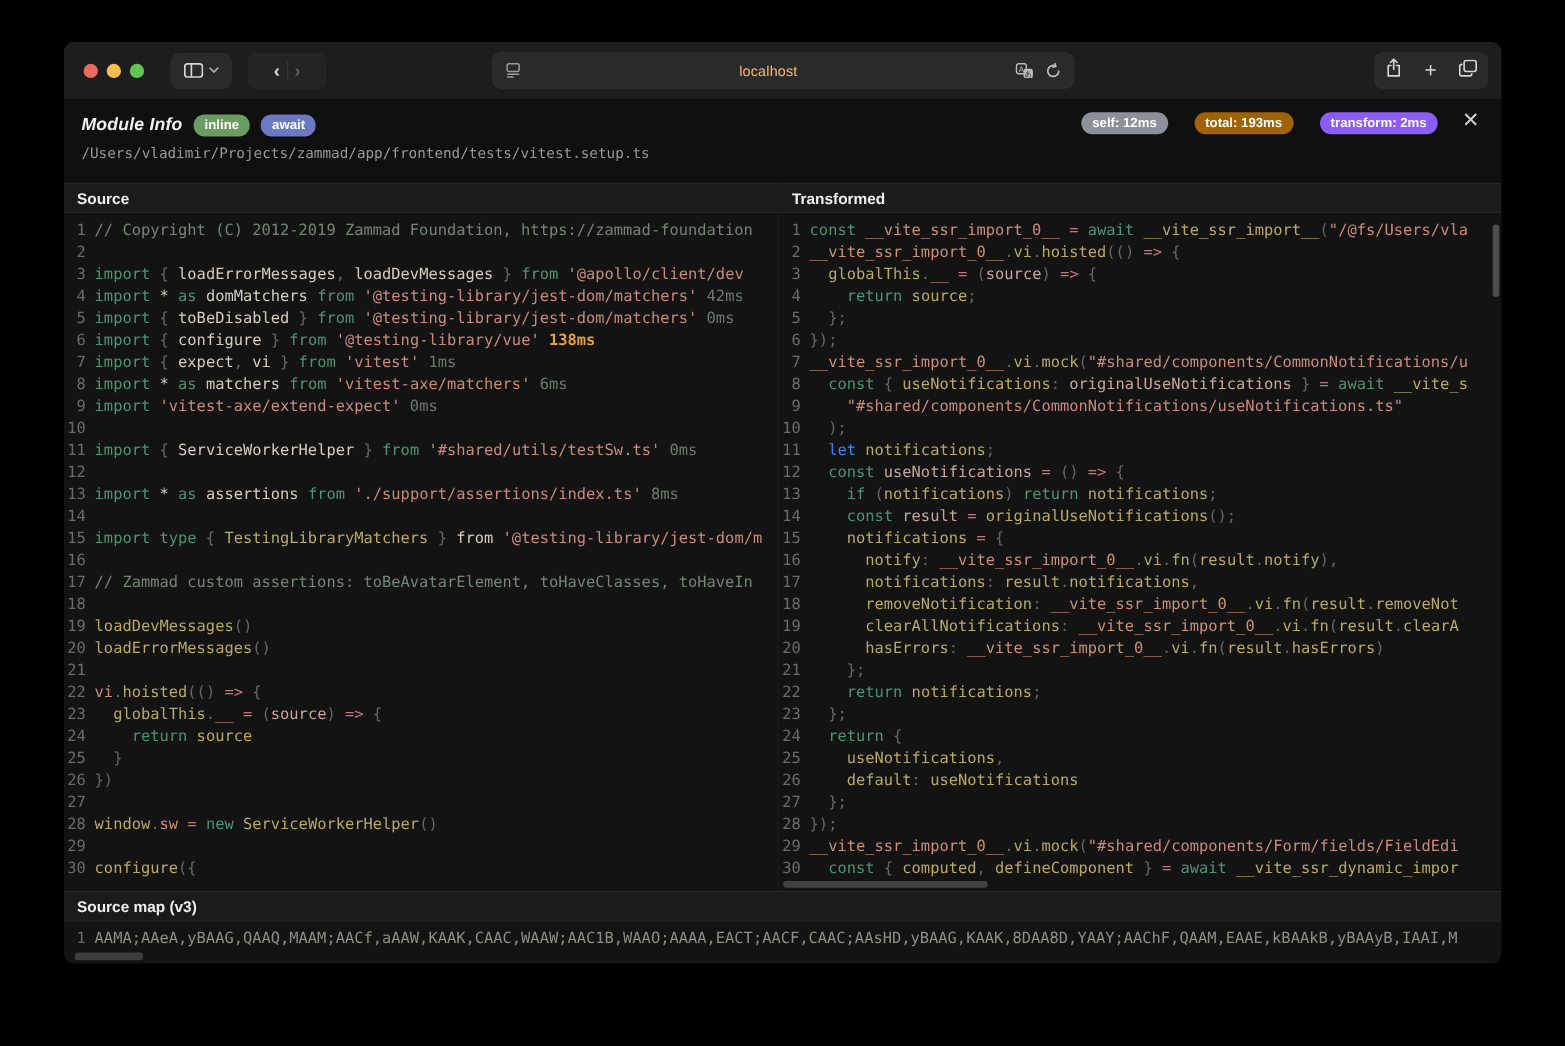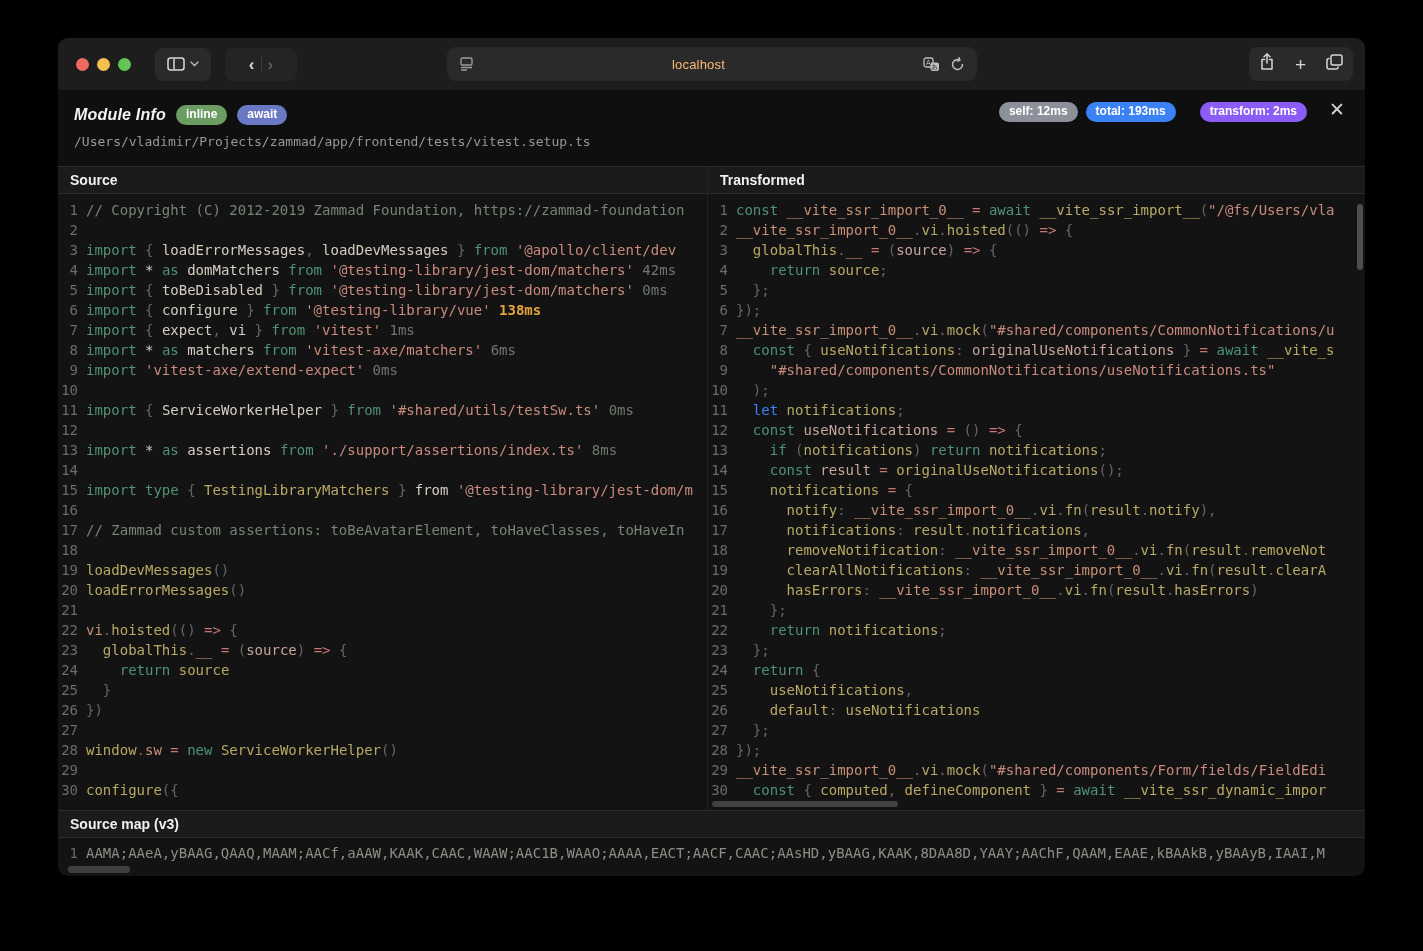--- a/index.html
+++ b/index.html
@@ -142,21 +142,21 @@
   </div>
 
   <div class="mod-header">
     <div class="title-row">
       <span class="mod-title">Module Info</span>
       <span id="badges"><span class="pill" style="background: rgb(107, 157, 99);">inline</span><span class="pill" style="background: rgb(107, 121, 197);">await</span></span>
     </div>
     <div class="mod-path">/Users/vladimir/Projects/zammad/app/frontend/tests/vitest.setup.ts</div>
     <div class="timings" id="timings">
         <span class="pill" style="background: rgb(139, 144, 155); margin-left: 0px;">self: 12ms</span>
-        <span class="pill" style="background: #3b82f6; margin-left: 0px;">total: 193ms</span>
+        <span class="pill" style="background: #a16207; margin-left: 16px;">total: 193ms</span>
         <span class="pill" style="background: #8b5cf6; margin-left: 16px; text-align: center;">transform: 2ms</span>
       </div>
     <div class="close-x">✕</div>
   </div>
 
   <div class="panes">
     <div class="pane src">
       <div class="pane-header">Source</div>
       <div class="codewrap" id="source-code">
           <div class="cl"><span class="ln">1</span><span class="ct"><span style="color: rgb(117, 133, 117);">// Copyright (C) 2012-2019 Zammad Foundation, https://zammad-foundation</span></span></div>

